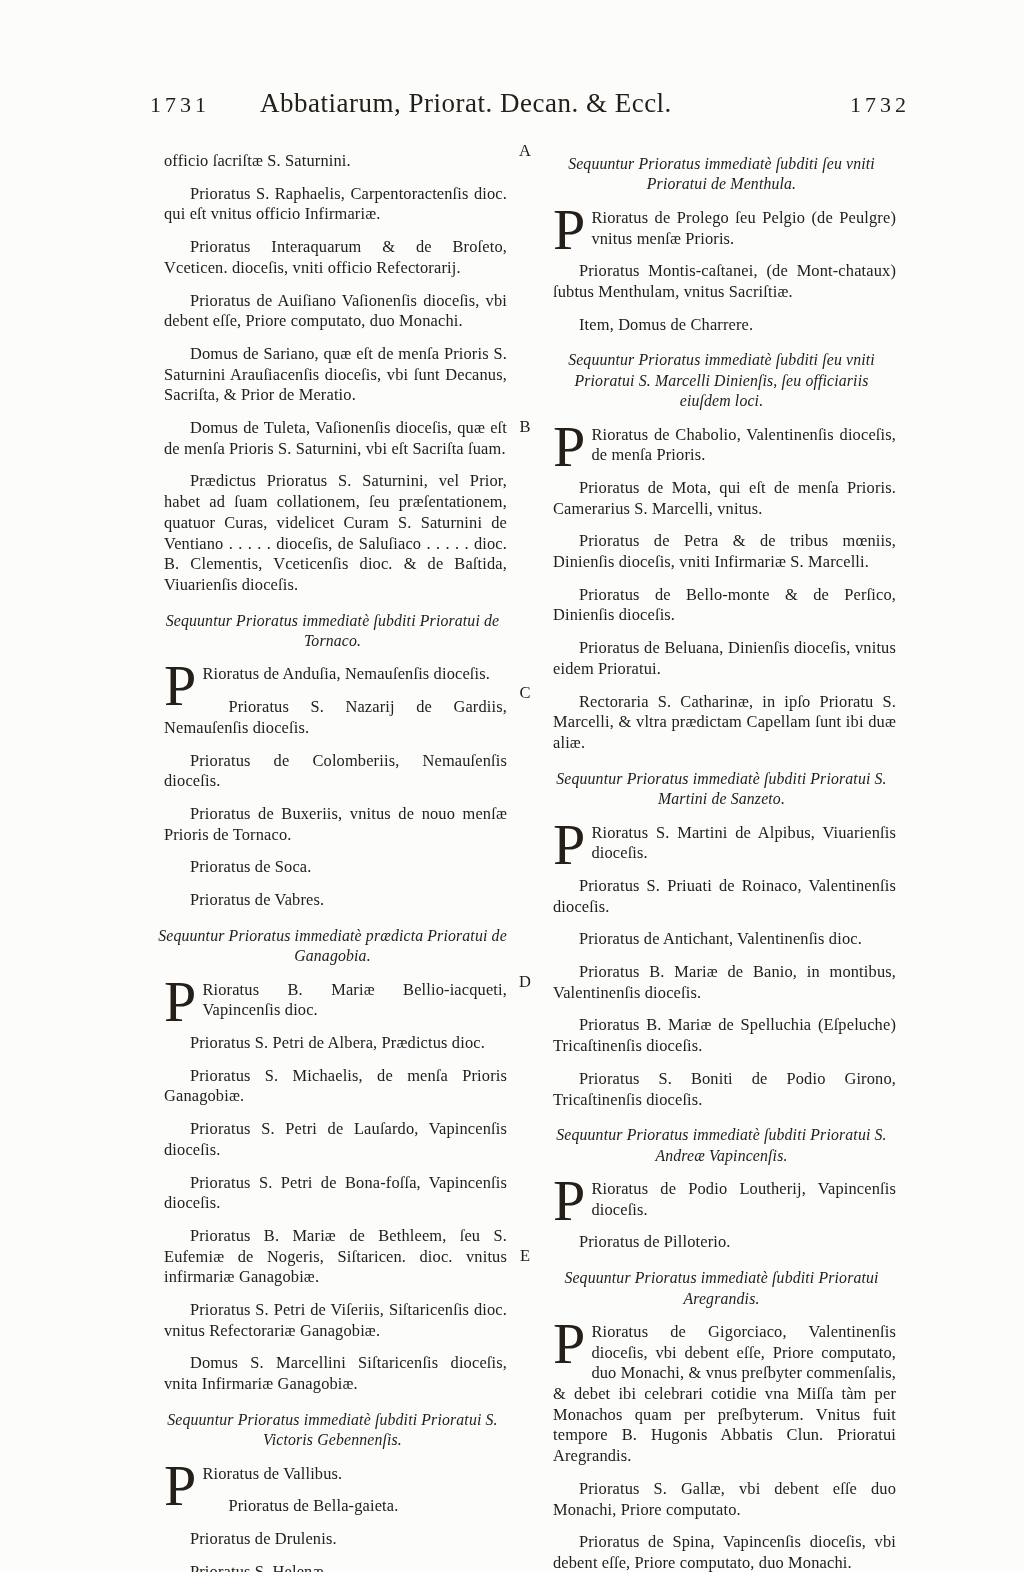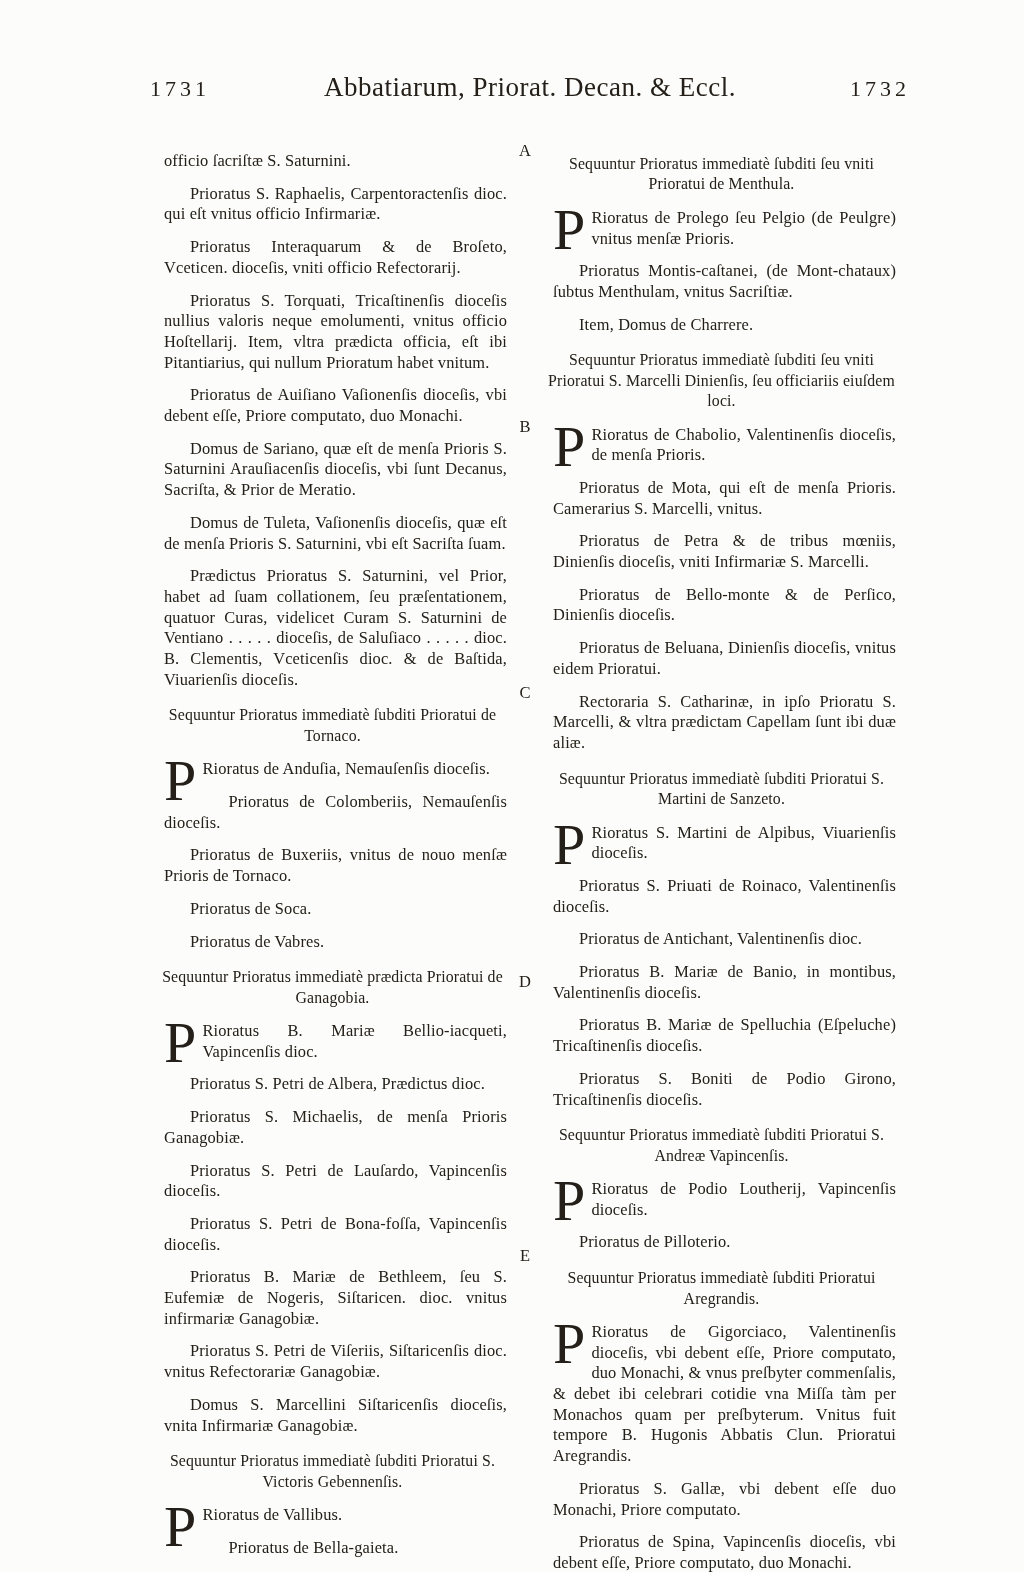--- a/index.html
+++ b/index.html
@@ -10,32 +10,31 @@
     font-family: "Liberation Serif", "DejaVu Serif", serif;
     color: #242019;
   }
   .page {
     position: relative;
     width: 1024px; height: 1572px;
     background: #fcfcfa;
   }
   .header {
     position: absolute;
-    top: 72px; left: 150px; width: 760px;
+    top: 88px; left: 150px; width: 760px;
     display: flex; align-items: baseline;
   }
   .pageno {
     width: 110px;
     font-size: 22px;
     letter-spacing: 4px;
   }
   .pageno.right { text-align: right; }
   .running-title {
     flex: 1;
-    text-align: center;
     font-size: 27px;
     letter-spacing: 0.5px;
     white-space: nowrap;
   }
   .columns {
     position: absolute;
     top: 139px; left: 152px; width: 756px;
     display: flex;
     gap: 22px;
   }
@@ -50,20 +49,21 @@
   .col p.cont { text-indent: 0; }
   .col p.dropcap-para { text-indent: 0; }
   .initial {
     float: left;
     font-size: 58px;
     line-height: 41px;
     height: 41px;
     padding: 1px 6px 0 0;
   }
   .heading {
+    font-style: italic;
     text-align: center;
     font-size: 15.8px;
     line-height: 20.4px;
     margin: 15px 12px 13px 6px;
     text-indent: 0;
   }
   .margin-letter {
     position: absolute;
     left: 514px; width: 22px;
     text-align: center;
@@ -78,27 +78,27 @@
   <div class="header">
     <div class="pageno">1731</div>
     <div class="running-title">Abbatiarum, Priorat. Decan. &amp; Eccl.</div>
     <div class="pageno right">1732</div>
   </div>
   <div class="columns">
     <div class="col" id="col-left">
         <p class="cont">officio ſacriſtæ S. Saturnini.</p>
         <p>Prioratus S. Raphaelis, Carpentoractenſis dioc. qui eſt vnitus officio Infirmariæ.</p>
         <p>Prioratus Interaquarum &amp; de Broſeto, Vceticen. dioceſis, vniti officio Refectorarij.</p>
-        <p>Prioratus S. Torquati, Tricaſtinenſis dioceſis nullius valoris neque emolumenti, vnitus officio Hoſtellarij. Item, vltra prædicta officia, eſt ibi Pitantiarius, qui nullum Prioratum habet vnitum.</p>
         <p>Prioratus de Auiſiano Vaſionenſis dioceſis, vbi debent eſſe, Priore computato, duo Monachi.</p>
         <p>Domus de Sariano, quæ eſt de menſa Prioris S. Saturnini Arauſiacenſis dioceſis, vbi ſunt Decanus, Sacriſta, &amp; Prior de Meratio.</p>
         <p>Domus de Tuleta, Vaſionenſis dioceſis, quæ eſt de menſa Prioris S. Saturnini, vbi eſt Sacriſta ſuam.</p>
         <p>Prædictus Prioratus S. Saturnini, vel Prior, habet ad ſuam collationem, ſeu præſentationem, quatuor Curas, videlicet Curam S. Saturnini de Ventiano . . . . . dioceſis, de Saluſiaco . . . . . dioc. B. Clementis, Vceticenſis dioc. &amp; de Baſtida, Viuarienſis dioceſis.</p>
         <div class="heading">Sequuntur Prioratus immediatè ſubditi Prioratui de Tornaco.</div>
         <p class="dropcap-para"><span class="initial">P</span>Rioratus de Anduſia, Nemauſenſis dioceſis.</p>
+        <p>Prioratus S. Nazarij de Gardiis, Nemauſenſis dioceſis.</p>
         <p>Prioratus de Colomberiis, Nemauſenſis dioceſis.</p>
         <p>Prioratus de Buxeriis, vnitus de nouo menſæ Prioris de Tornaco.</p>
         <p>Prioratus de Soca.</p>
         <p>Prioratus de Vabres.</p>
         <div class="heading">Sequuntur Prioratus immediatè prædicta Prioratui de Ganagobia.</div>
         <p class="dropcap-para"><span class="initial">P</span>Rioratus B. Mariæ Bellio-iacqueti, Vapincenſis dioc.</p>
         <p>Prioratus S. Petri de Albera, Prædictus dioc.</p>
         <p>Prioratus S. Michaelis, de menſa Prioris Ganagobiæ.</p>
         <p>Prioratus S. Petri de Lauſardo, Vapincenſis dioceſis.</p>
         <p>Prioratus S. Petri de Bona-foſſa, Vapincenſis dioceſis.</p>

